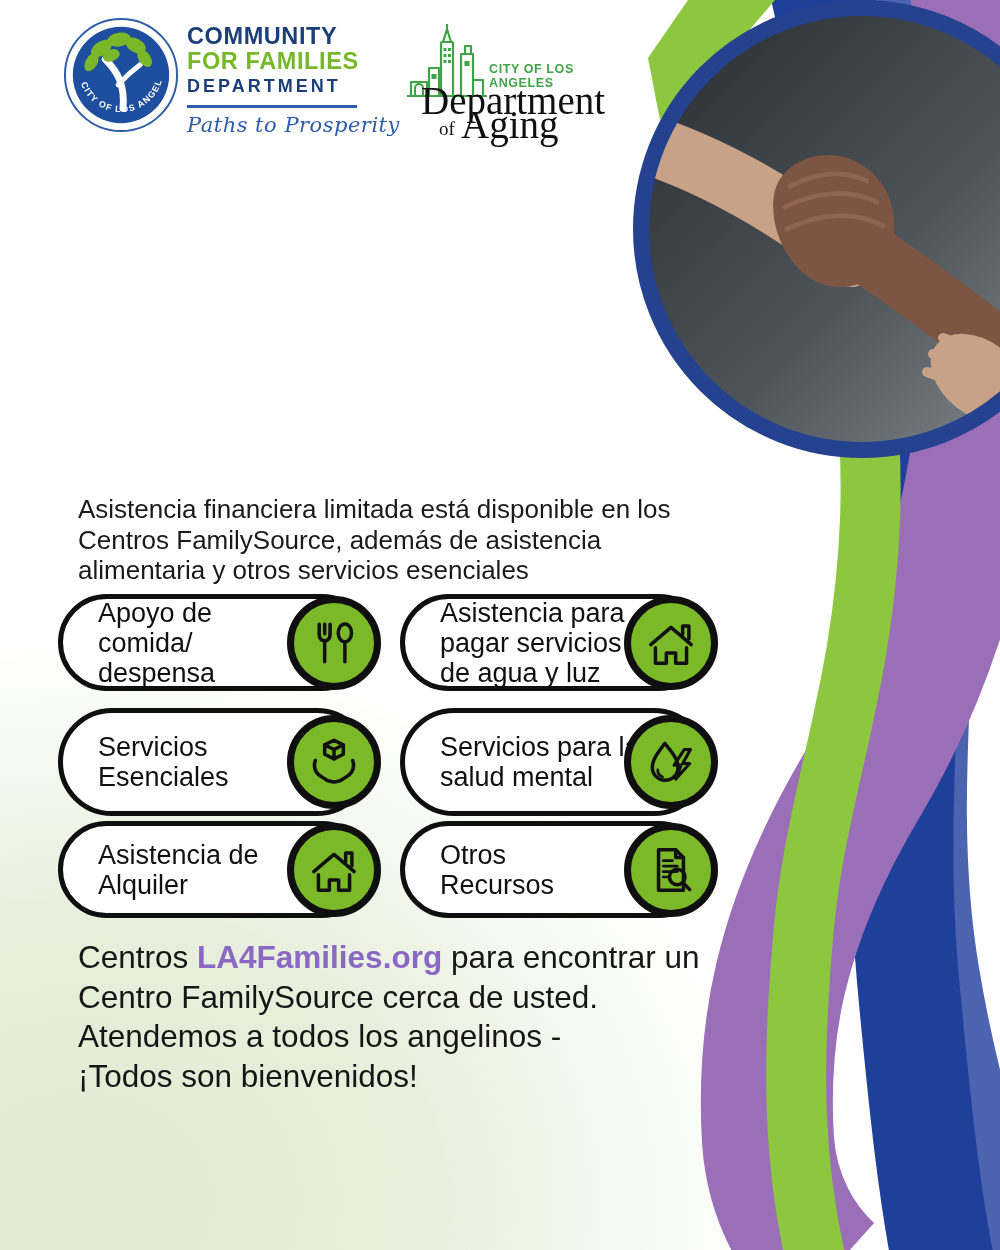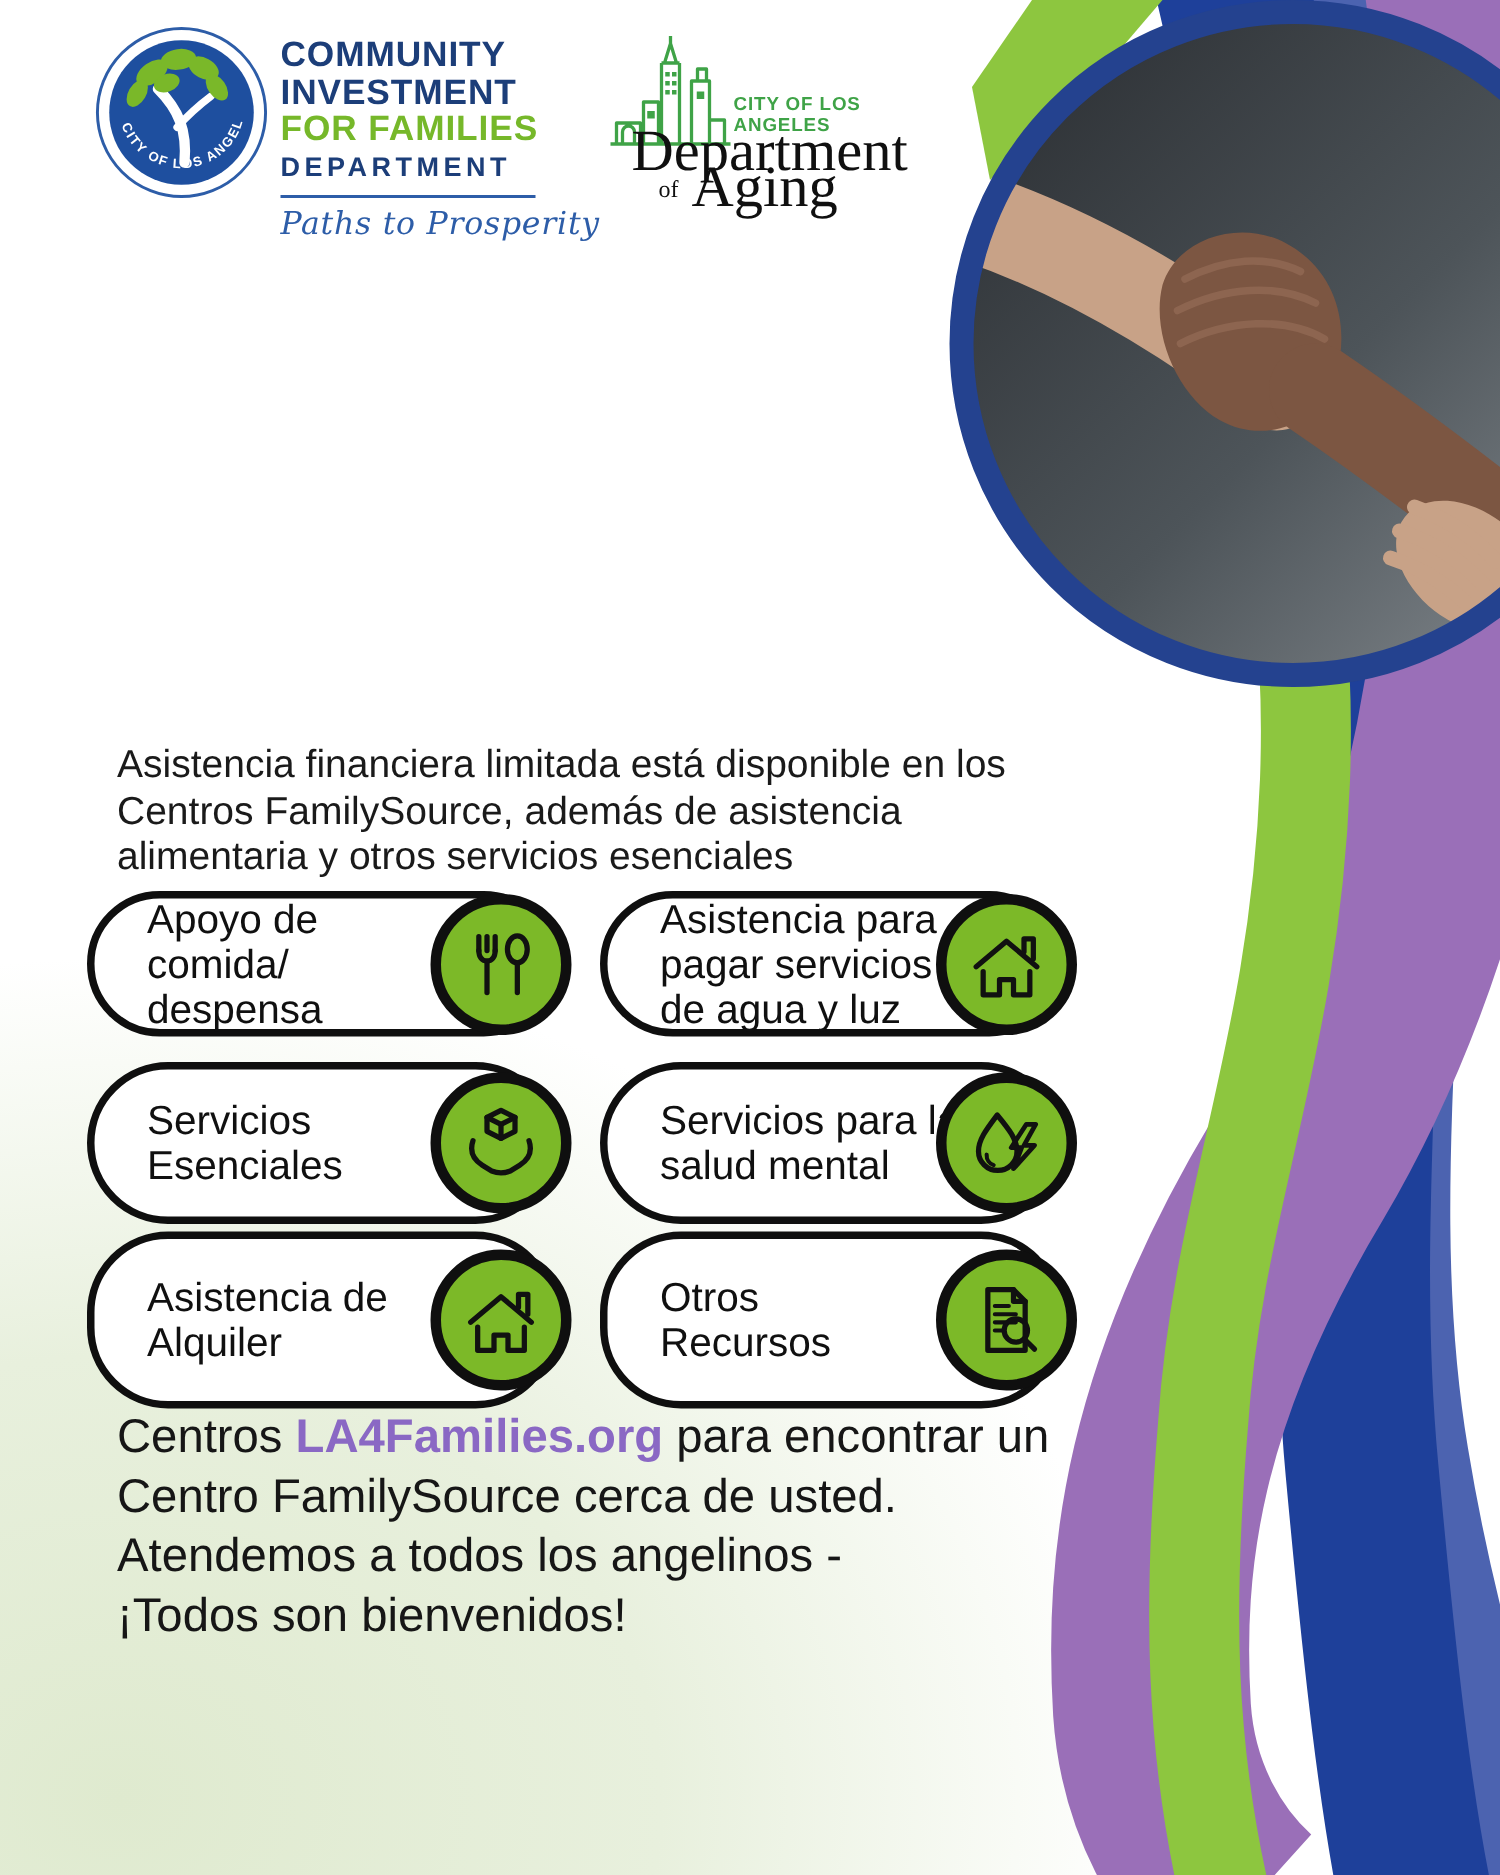--- a/index.html
+++ b/index.html
@@ -21,21 +21,21 @@
   .cifd-rule{width:170px;height:2.5px;background:#2d5da8;margin:8px 0 5px 0;}
   .cifd-tag{font-family:"DejaVu Serif",serif;font-style:italic;font-weight:normal;
     font-size:21px;color:#2d5da8;letter-spacing:.5px;}
   .aging{position:absolute;left:403px;top:12px;width:230px;height:140px;z-index:3;}
   .aging-sky{position:absolute;left:2px;top:8px;}
   .aging-city{position:absolute;left:86px;top:50px;font-size:12.5px;font-weight:bold;
     color:#3fa347;letter-spacing:.6px;}
   .aging-main{position:absolute;left:18px;top:66px;font-family:"Liberation Serif",serif;
     font-size:39px;color:#101010;}
   .aging-of{position:absolute;left:36px;top:106px;font-family:"Liberation Serif",serif;
-    font-size:16px;color:#101010;}
+    font-size:19px;color:#101010;}
   .aging-sub{position:absolute;left:58px;top:90px;font-family:"Liberation Serif",serif;
     font-size:39px;color:#101010;}
   
   .headline{position:absolute;left:78px;top:152px;z-index:3;margin:0;
     font-size:45px;font-weight:bold;line-height:48.5px;color:#0d0d0d;
     letter-spacing:-.3px;white-space:pre-line;}
   .para{position:absolute;left:78px;z-index:3;margin:0;font-size:26px;line-height:30.6px;
     color:#1a1a1a;white-space:pre-line;}
   .p1{top:372px;}
   .p2{top:494px;}
@@ -44,21 +44,21 @@
     border-radius:54px;box-sizing:border-box;display:flex;align-items:center;}
   .pill .label{font-size:27px;line-height:30px;color:#101010;white-space:pre-line;
     padding-left:35px;}
   .icon-circle{position:absolute;right:-15px;top:50%;transform:translateY(-50%);
     width:94px;height:94px;border-radius:50%;background:#7cb928;border:7px solid #0f0f0f;
     box-sizing:border-box;display:flex;align-items:center;justify-content:center;}
   .c1{left:58px;width:313px;}
   .c2{left:400px;width:308px;}
   .r1{top:594px;height:97px;}
   .r2{top:708px;height:108px;}
-  .r3{top:821px;height:118px;}
+  .r3{top:821px;height:97px;}
   .icon{stroke:#111;fill:none;stroke-width:4.5;stroke-linecap:round;stroke-linejoin:round;}
   
   .footer{position:absolute;left:78px;top:938px;width:680px;z-index:3;margin:0;
     font-size:31.5px;line-height:39.5px;color:#161616;white-space:pre-line;}
   .footer a{color:#8a68c4;font-weight:bold;cursor:pointer;}
 </style>
 </head>
 <body>
 
 <div class="page">
@@ -112,21 +112,20 @@
         <ellipse cx="30" cy="47" rx="10" ry="6" fill="#7ab829" transform="rotate(-60 30 47)"></ellipse>
         <ellipse cx="50" cy="40" rx="9" ry="6" fill="#7ab829" transform="rotate(-20 50 40)"></ellipse>
       </g>
       <path id="cifdArc" d="M 18,64 A 43,43 0 0 0 102,64" fill="none"></path>
       <text font-family="Liberation Sans, sans-serif" font-size="9" font-weight="bold" fill="#ffffff" letter-spacing="1.2">
         <textPath href="#cifdArc" startOffset="4%">CITY OF LOS ANGELES</textPath>
       </text>
     </svg>
     <div class="cifd-text">
       <div class="cifd-l">COMMUNITY</div>
-      <div class="cifd-l">INVESTMENT</div>
       <div class="cifd-l green">FOR FAMILIES</div>
       <div class="cifd-dept">DEPARTMENT</div>
       <div class="cifd-rule"></div>
       <div class="cifd-tag">Paths to Prosperity</div>
     </div>
   </div>
 
   <div class="aging">
     <svg class="aging-sky" width="85" height="80" viewBox="0 0 85 80">
       <g stroke="#3fa347" stroke-width="2.2" fill="none" stroke-linejoin="round">

